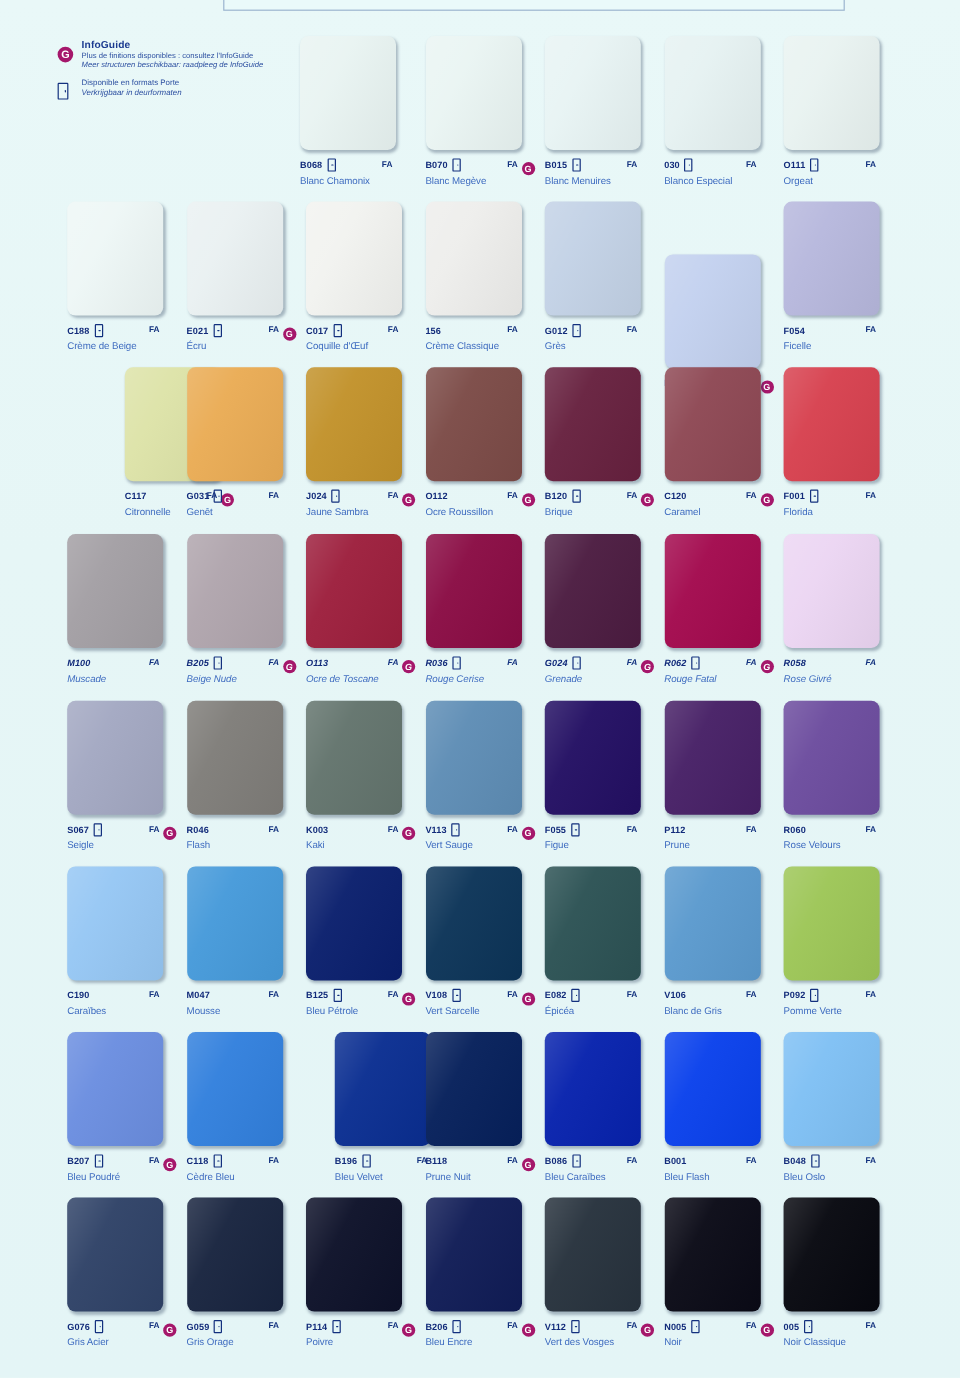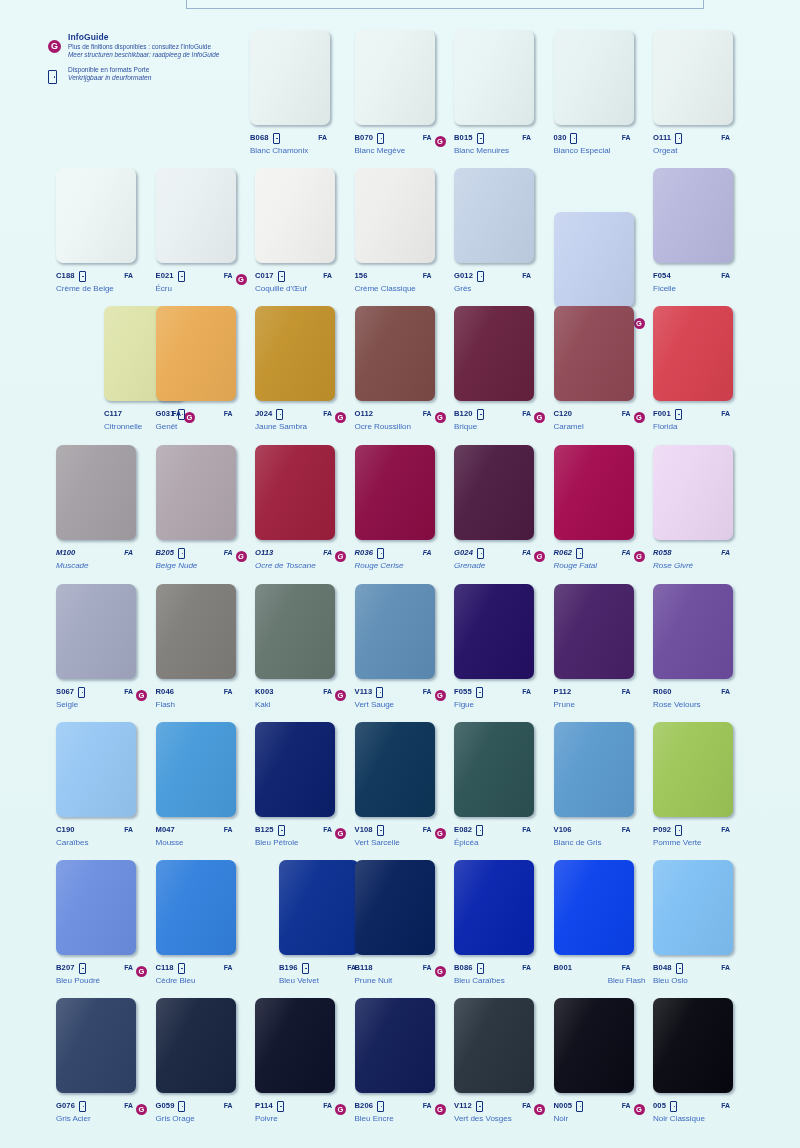--- a/index.html
+++ b/index.html
@@ -761,21 +761,21 @@
         <div class="meta">
           <div class="meta-top">
             <span class="code">B086</span>
             <span class="door-slot"><span class="door-icon"></span></span>
             <span class="fa">FA</span>
             <span class="g-slot"></span>
           </div>
           <div class="name">Bleu Caraïbes</div>
         </div>
       </div>
-      <div class="cell" style="left: 553.5px; text-align: right;">
+      <div class="cell" style="left: 553.5px;">
         <div class="swatch" style="background: rgb(10, 65, 236);"></div>
         <div class="meta">
           <div class="meta-top">
             <span class="code">B001</span>
             <span class="door-slot"></span>
             <span class="fa">FA</span>
             <span class="g-slot"></span>
           </div>
           <div class="name">Bleu Flash</div>
         </div>

